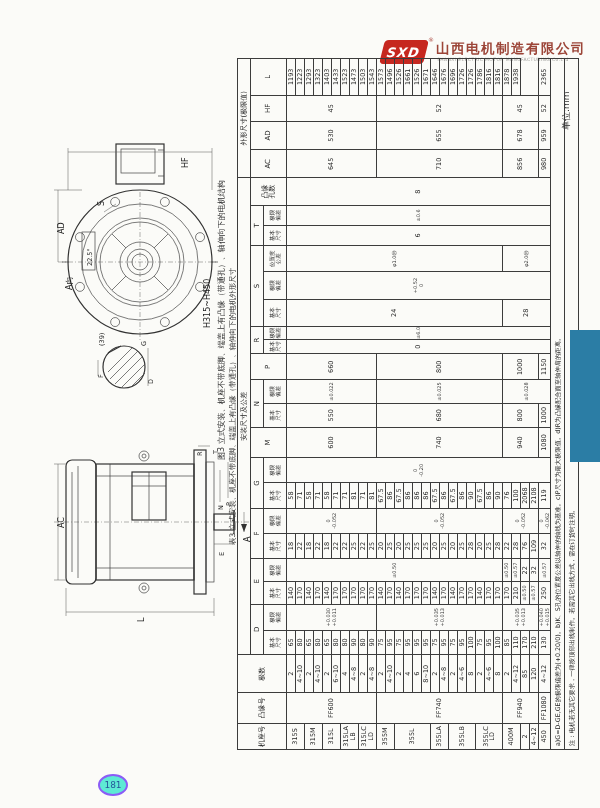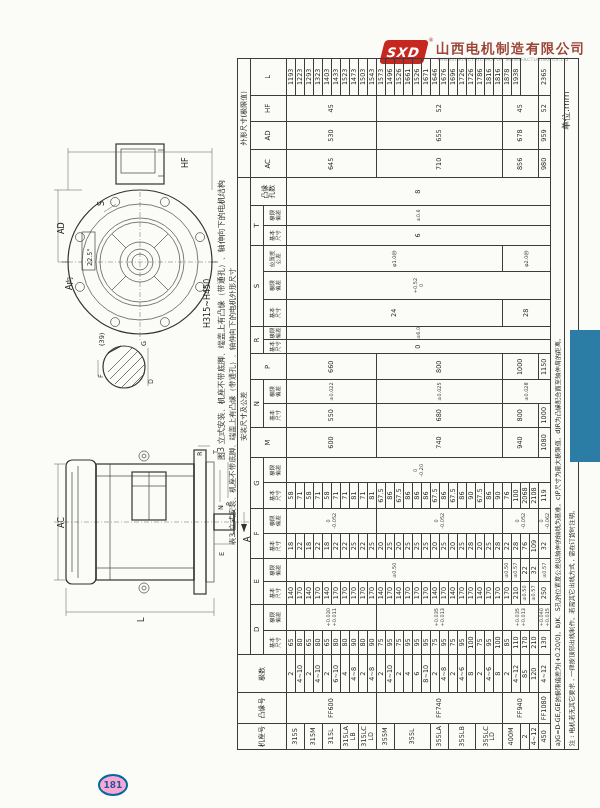--- a/index.html
+++ b/index.html
@@ -37,23 +37,23 @@
   
   svg{position:absolute;overflow:visible;}
   .thin{stroke:#444;stroke-width:0.7;fill:none;}
   .thick{stroke:#333;stroke-width:1.2;fill:none;}
   .dash{stroke:#666;stroke-width:0.5;fill:none;stroke-dasharray:5 2 1 2;}
   .dim{stroke:#555;stroke-width:0.5;fill:none;}
   .svgt{font-size:8px;fill:#222;font-family:"DejaVu Sans",sans-serif;}
   .svgs{font-size:6.5px;fill:#222;font-family:"DejaVu Sans",sans-serif;}
   
   #blue-tab{position:absolute;left:570px;top:330px;width:30px;height:132px;background:#2b7da5;}
-  #pageno{position:absolute;left:98px;top:774px;width:26px;height:18px;border:2px solid #0369a1;
+  #pageno{position:absolute;left:98px;top:774px;width:26px;height:18px;border:2px solid #8b5cf6;
           border-radius:50%;display:flex;align-items:center;justify-content:center;
-          font-size:9px;font-weight:bold;color:#26569a;background:#f9a8d4;}
+          font-size:9px;font-weight:normal;color:#26569a;background:#5eead4;}
 </style>
 </head>
 <body>
 
 <div id="logo">
   <div id="logo-mark">
       <span>SXD</span>
     </div>
   <div id="logo-reg">®</div>
   <div id="logo-name">山西电机制造有限公司</div>

